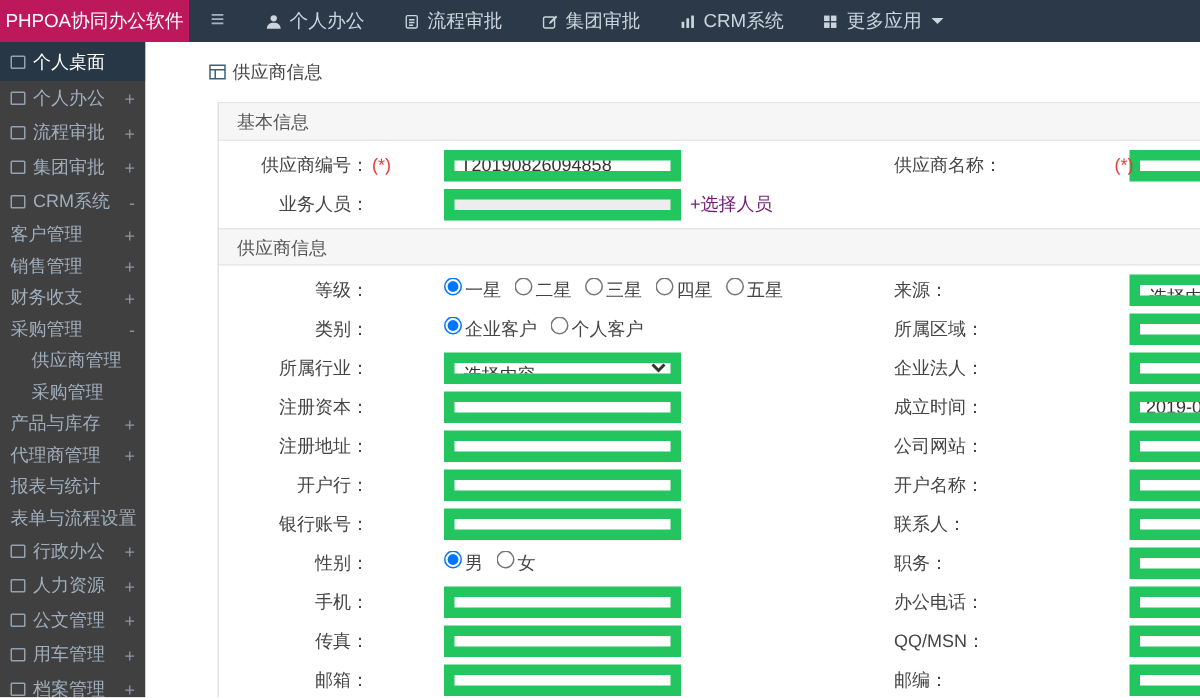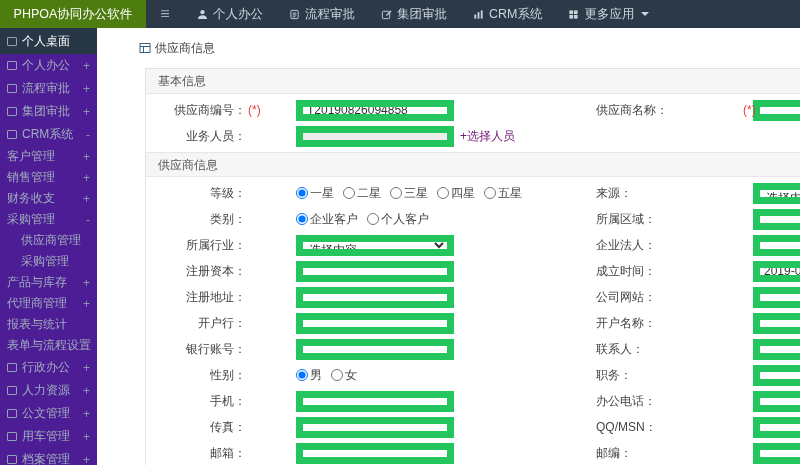--- a/index.html
+++ b/index.html
@@ -2,34 +2,34 @@
 <html><head>
 <meta charset="utf-8">
 <style>
   * { box-sizing: border-box; margin: 0; padding: 0; }
   html,body { width: 800px; height: 465px; overflow: hidden; background:#fff;
     font-family: "Liberation Sans", "DejaVu Sans", sans-serif; font-size: 12px; }
   .app { width: 800px; height: 465px; display: flex; flex-direction: column; }
 
   
   .topbar { flex: 0 0 28px; height: 28px; background: #2b3948; display: flex; align-items: stretch; }
-  .logo { width: 146px; background: #4d7c0f; color: #fff; display: flex; align-items: center;
+  .logo { width: 126px; background: #be185d; color: #fff; display: flex; align-items: center;
     justify-content: center; font-size: 12.5px; white-space: nowrap; }
   .hamburger { width: 38px; display: flex; align-items: center; justify-content: center;
     color: #a4b2bd; font-size: 16px; cursor: pointer; }
   .topnav { display: flex; }
   .nav-item { display: flex; align-items: center; gap: 5px; padding: 0 13px; color: #ccd5dc;
     font-size: 12.5px; cursor: pointer; white-space: nowrap; }
   .nav-item svg { display: block; }
   .caret { width: 0; height: 0; border-left: 4px solid transparent; border-right: 4px solid transparent;
     border-top: 4px solid #ccd5dc; margin-left: 2px; }
 
   
   .layout { flex: 1; display: flex; overflow: hidden; }
-  .sidebar { flex: 0 0 97px; width: 97px; background: #4c1d95; color: #a0aebc; overflow: hidden; }
+  .sidebar { flex: 0 0 97px; width: 97px; background: #404040; color: #a0aebc; overflow: hidden; }
   .side-item { height: 23px; display: flex; align-items: center; gap: 5px; padding: 0 7px;
     cursor: pointer; white-space: nowrap; overflow: hidden; }
   .side-item.active { height: 26px; background: #283745; color: #fff; }
   .side-item.sub { height: 21px; }
   .side-item.sub2 { height: 21px; padding-left: 21px; }
   .icon-box { flex: 0 0 10px; width: 10px; height: 9px; border: 1px solid #93a1b1; border-radius: 1px; }
   .plus { margin-left: auto; color: #8b97a3; }
 
   
   .main { flex: 1; background: #fff; overflow: hidden; padding-top: 8px; }
@@ -49,21 +49,21 @@
     color: #e43d3d; padding-left: 2px; white-space: nowrap; }
   .fld { flex: 0 0 300px; margin-left: 50px; display: flex; align-items: center; }
   .lbl-r { flex: 0 0 145px; text-align: left; color: #444; position: relative; white-space: nowrap; }
   .fld-r { margin-left: 12px; display: flex; align-items: center; }
 
   .inp { width: 158px; height: 21px; border: 7px solid #22c55e; padding: 0 4px; color: #333;
     font-family: inherit; font-size: 12px; background: #fff; }
   .inp.gray { background: #ededed; }
   select.inp { padding: 0 2px; }
   .link { color: #701a75; margin-left: 6px; text-decoration: none; cursor: pointer; white-space: nowrap; }
-  .radio-opt { display: inline-flex; align-items: center; margin-right: 9px; cursor: pointer; color: #444; }
+  .radio-opt { display: inline-flex; margin-right: 9px; cursor: pointer; color: #444; }
   .radio-opt input { width: 12px; height: 12px; margin: 0 2px 0 0; }
 </style>
 </head>
 <body>
 
 <div class="app">
 
   <header class="topbar">
     <div class="logo">PHPOA协同办公软件</div>
     <div class="hamburger">≡</div>

